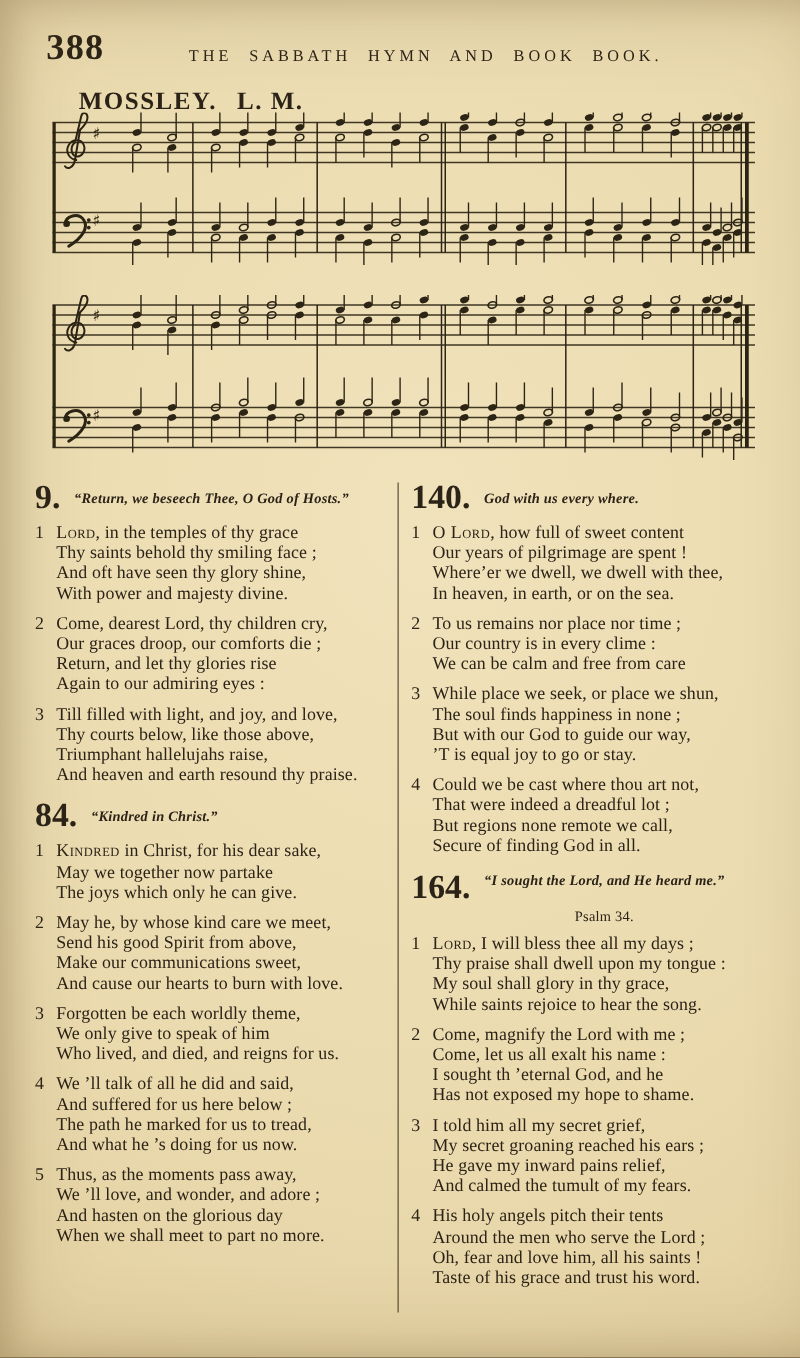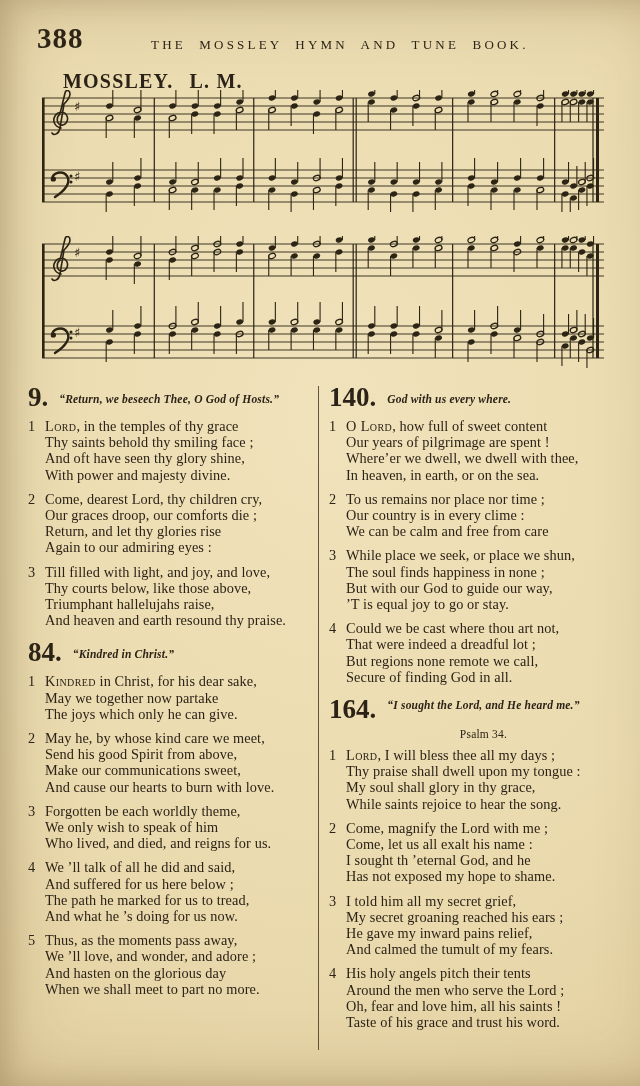--- a/index.html
+++ b/index.html
@@ -27,21 +27,21 @@
   .verse{display:flex;margin-bottom:8px;font-size:14.3px;line-height:16.2px;}
   .verse-num{flex:0 0 17px;}
   .verse-lines{flex:1;letter-spacing:.1px;}
   .sc{font-variant:small-caps;letter-spacing:.4px;}
 </style>
 </head>
 <body>
 
 <div class="page">
   <div class="pagenum">388</div>
-  <div class="runtitle">THE MOSSLEY HYMN AND TUNE BOOK.</div>
+  <div class="runtitle">THE SABBATH HYMN AND BOOK BOOK.</div>
   <div class="tunetitle">
     <span>MOSSLEY.</span><span class="meter">L. M.</span>
   </div>
 
   <svg class="system" id="sys0" width="578" height="122" viewBox="0 0 578 122" style="top: 90px;">
       <line x1="12" y1="8" x2="574" y2="8" stroke="#2c2414" stroke-width="1.1" opacity="0.9"></line>
       <line x1="12" y1="16" x2="574" y2="16" stroke="#2c2414" stroke-width="1.1" opacity="0.9"></line>
       <line x1="12" y1="24" x2="574" y2="24" stroke="#2c2414" stroke-width="1.1" opacity="0.9"></line>
       <line x1="12" y1="32" x2="574" y2="32" stroke="#2c2414" stroke-width="1.1" opacity="0.9"></line>
       <line x1="12" y1="40" x2="574" y2="40" stroke="#2c2414" stroke-width="1.1" opacity="0.9"></line>
@@ -514,21 +514,21 @@
             <div class="vline">May he, by whose kind care we meet,</div>
             <div class="vline">Send his good Spirit from above,</div>
             <div class="vline">Make our communications sweet,</div>
             <div class="vline">And cause our hearts to burn with love.</div>
           </div>
         </div>
         <div class="verse">
           <div class="verse-num">3</div>
           <div class="verse-lines">
             <div class="vline">Forgotten be each worldly theme,</div>
-            <div class="vline">We only wish to speak of him</div>
+            <div class="vline">We only give to speak of him</div>
             <div class="vline">Who lived, and died, and reigns for us.</div>
           </div>
         </div>
         <div class="verse">
           <div class="verse-num">4</div>
           <div class="verse-lines">
             <div class="vline">We ’ll talk of all he did and said,</div>
             <div class="vline">And suffered for us here below ;</div>
             <div class="vline">The path he marked for us to tread,</div>
             <div class="vline">And what he ’s doing for us now.</div>

